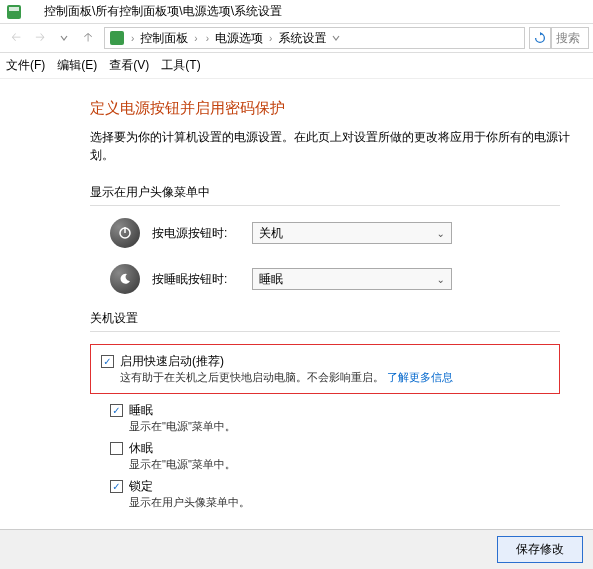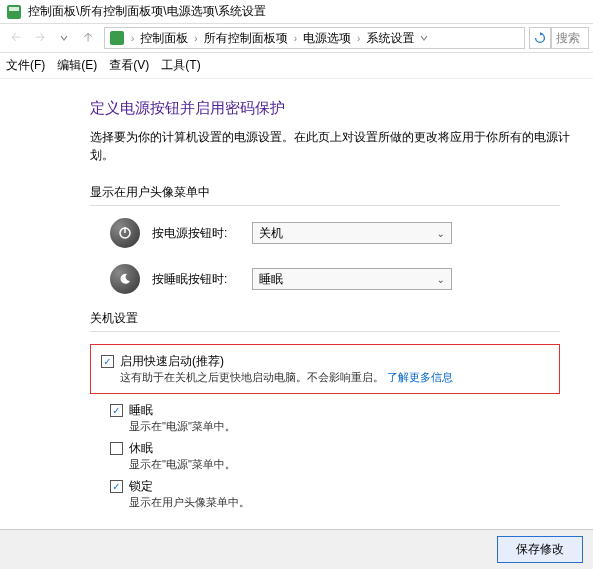--- a/index.html
+++ b/index.html
@@ -1,35 +1,35 @@
 <!DOCTYPE html>
 <html><head>
 <meta charset="utf-8">
 <style>
 * { box-sizing: border-box; margin: 0; padding: 0; }
 body { font-family: "Microsoft YaHei", "Segoe UI", sans-serif; font-size: 12px; color: #000; background: #fff; width: 593px; height: 569px; overflow: hidden; }
 
-.titlebar { display: flex; align-items: center; padding: 3px 6px; gap: 6px; }
+.titlebar { display: flex; align-items: center; padding: 3px 6px; gap: 22px; }
 .titlebar .ticon { width: 16px; height: 16px; }
 
 .navbar { display: flex; align-items: center; border: 1px solid #ddd; border-left: none; border-right: none; height: 30px; padding: 0 4px; }
 .nav-arrow { width: 24px; height: 24px; display: flex; align-items: center; justify-content: center; color: #888; }
 .nav-arrow.disabled { color: #ccc; }
 .breadcrumb { flex: 1; display: flex; align-items: center; border: 1px solid #ccc; height: 22px; padding: 0 2px; margin: 0 4px; background: #fff; }
 .breadcrumb .bicon { width: 16px; height: 16px; margin: 0 2px; }
 .breadcrumb .sep { color: #888; padding: 0 4px; font-size: 10px; }
 .breadcrumb .crumb { padding: 0 2px; }
 .refresh { width: 22px; height: 22px; display: flex; align-items: center; justify-content: center; border: 1px solid #ccc; color: #2277cc; }
 .searchbox { width: 38px; height: 22px; border: 1px solid #ccc; display: flex; align-items: center; padding: 0 4px; color: #888; overflow: hidden; }
 
 .menubar { display: flex; gap: 12px; padding: 4px 6px; border-bottom: 1px solid #eee; }
 .menuitem { }
 
 .content { padding: 20px 0 0 90px; }
-.heading { color: #4c1d95; font-size: 15px; margin-bottom: 10px; }
+.heading { color: #c2410c; font-size: 15px; margin-bottom: 10px; }
 .desc { font-size: 12px; margin-bottom: 20px; line-height: 1.5; }
 
 .section-label { font-size: 12px; margin-bottom: 4px; }
 .hr { border-top: 1px solid #ddd; margin-bottom: 12px; width: 470px; }
 
 .row { display: flex; align-items: center; margin-bottom: 16px; margin-left: 20px; }
 .circle-icon { width: 30px; height: 30px; border-radius: 50%; background: radial-gradient(circle at 30% 30%, #888, #333); display: flex; align-items: center; justify-content: center; margin-right: 12px; }
 .circle-icon svg { width: 16px; height: 16px; }
 .rowlabel { width: 100px; }
 .dropdown { width: 200px; height: 22px; border: 1px solid #aaa; background: #f8f8f8; display: flex; align-items: center; justify-content: space-between; padding: 0 6px; }
@@ -69,21 +69,20 @@
       </svg>
     </div>
   <div class="nav-arrow">🡡</div>
   <div class="breadcrumb">
     <span class="bicon"><svg viewBox="0 0 16 16">
           <rect x="1" y="1" width="14" height="14" rx="2" fill="#3a9b4a"></rect>
         </svg></span>
     <span class="sep">›</span>
     <span class="crumb">控制面板</span>
     <span class="sep">›</span>
-    <span class="crumb">所有控制面板项</span>
     <span class="sep">›</span>
     <span class="crumb">电源选项</span>
     <span class="sep">›</span>
     <span class="crumb">系统设置</span>
     <span class="sep"><svg width="8" height="8" viewBox="0 0 8 8">
           <path d="M1 2 L4 6 L7 2" fill="none" stroke="#888" stroke-width="1.2"></path>
         </svg></span>
   </div>
   <div class="refresh">
     <svg width="14" height="14" viewBox="0 0 16 16">

